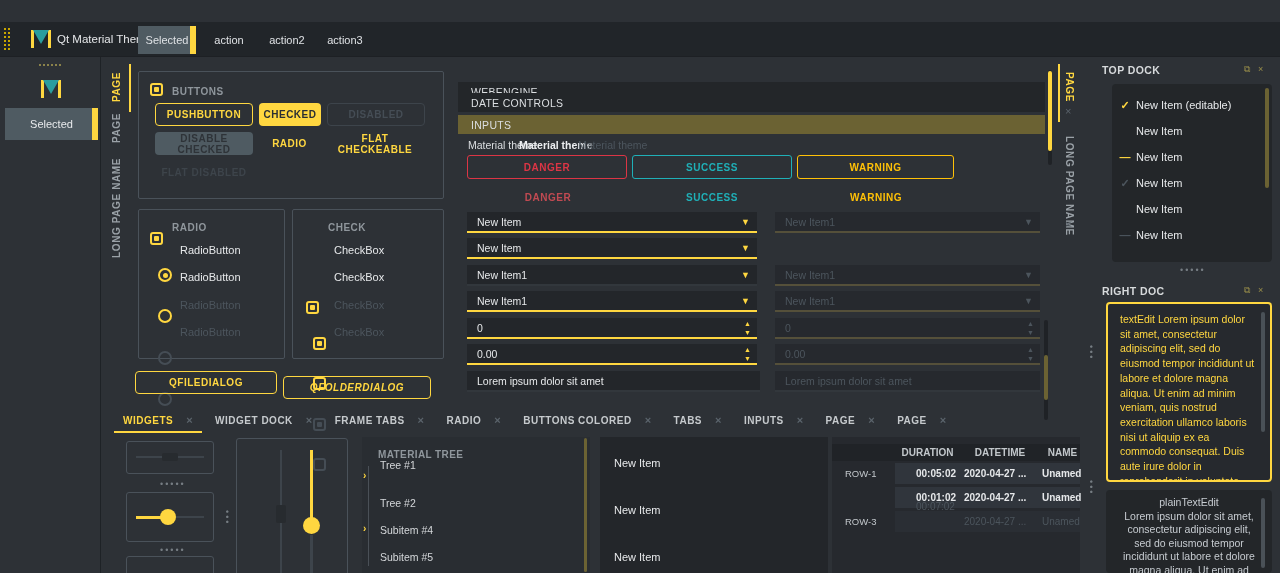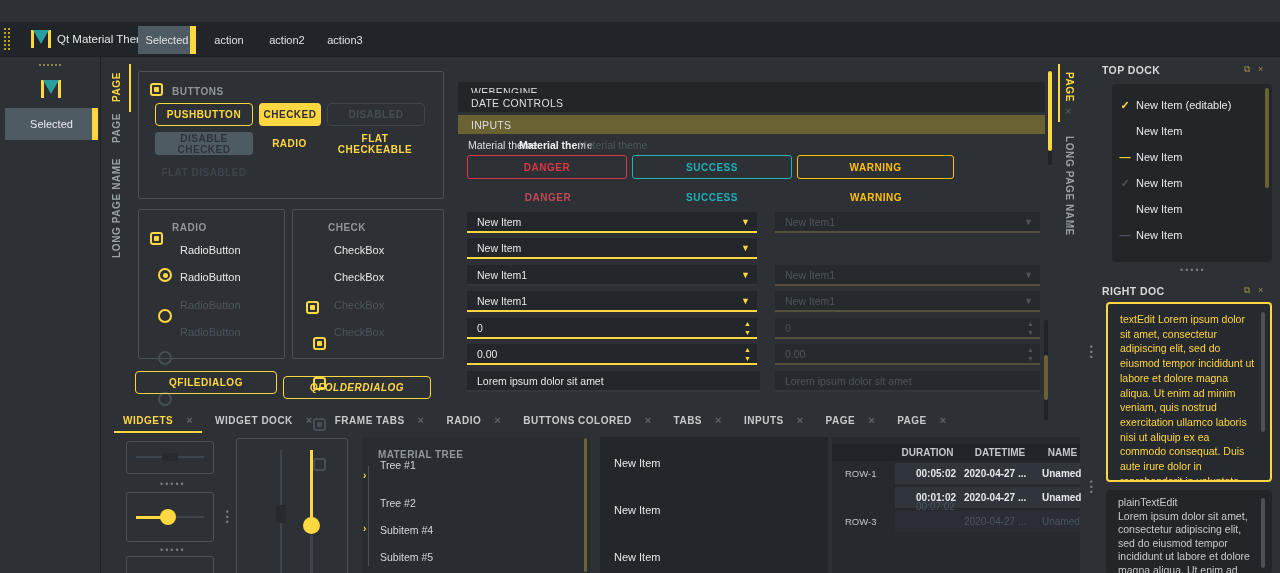--- a/index.html
+++ b/index.html
@@ -314,21 +314,21 @@
   <div class="abs sb scroll-olive" style="left:1265px; top:88px; width:4px; height:100px;"></div>
   <div class="abs dots-h" style="left:1180px; top:268px;">•••••</div>
 
   <div class="abs docktitle" style="left:1102px; top:285px;">RIGHT DOC</div>
   <div class="abs dockicons" style="left:1244px; top:285px;">⧉</div>
   <div class="abs dockicons" style="left:1258px; top:285px;">×</div>
   <div class="abs" style="left:1106px; top:302px; width:166px; height:180px; border:2px solid #ffd740; border-radius:4px; background:#26292e; padding:8px 12px; overflow:hidden;">
     <div style="font-size:10.5px; line-height:14.7px; color:#ffd740;">textEdit Lorem ipsum dolor sit amet, consectetur adipiscing elit, sed do eiusmod tempor incididunt ut labore et dolore magna aliqua. Ut enim ad minim veniam, quis nostrud exercitation ullamco laboris nisi ut aliquip ex ea commodo consequat. Duis aute irure dolor in reprehenderit in voluptate velit esse cillum dolore eu fugiat nulla pariatur. Excepteur sint occaecat cupidatat non proident, sunt in culpa qui</div>
   </div>
   <div class="abs sb scroll-gray" style="left:1261px; top:312px; width:4px; height:120px;"></div>
-  <div class="abs dockpanel" style="left:1106px; top:490px; width:166px; height:83px; padding:6px 12px; overflow:hidden;">
+  <div class="abs dockpanel" style="left:1106px; top:490px; width:166px; height:83px; padding:6px 12px; overflow:hidden;text-align:center;">
     <div style="font-size:10.5px; line-height:13.5px; color:#c6cbd0;">plainTextEdit</div>
     <div style="font-size:10.5px; line-height:13.5px; color:#c6cbd0;">Lorem ipsum dolor sit amet, consectetur adipiscing elit, sed do eiusmod tempor incididunt ut labore et dolore magna aliqua. Ut enim ad minim veniam, quis nostrud exercitation ullamco laboris nisi ut aliquip ex ea</div>
   </div>
   <div class="abs sb scroll-gray" style="left:1261px; top:498px; width:4px; height:70px;"></div>
 
   <div class="abs" id="btabs">
     <div class="btab sel">
         <span>WIDGETS</span>
         <span class="xicon">×</span>
       </div>

